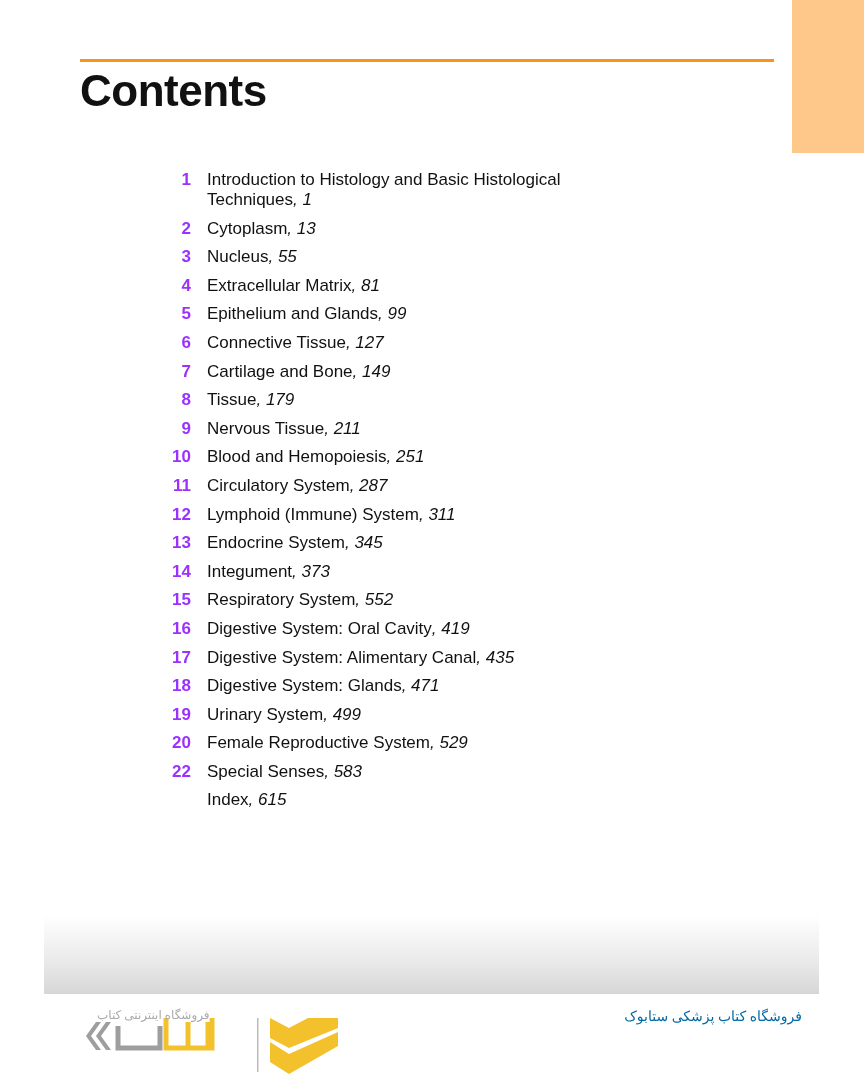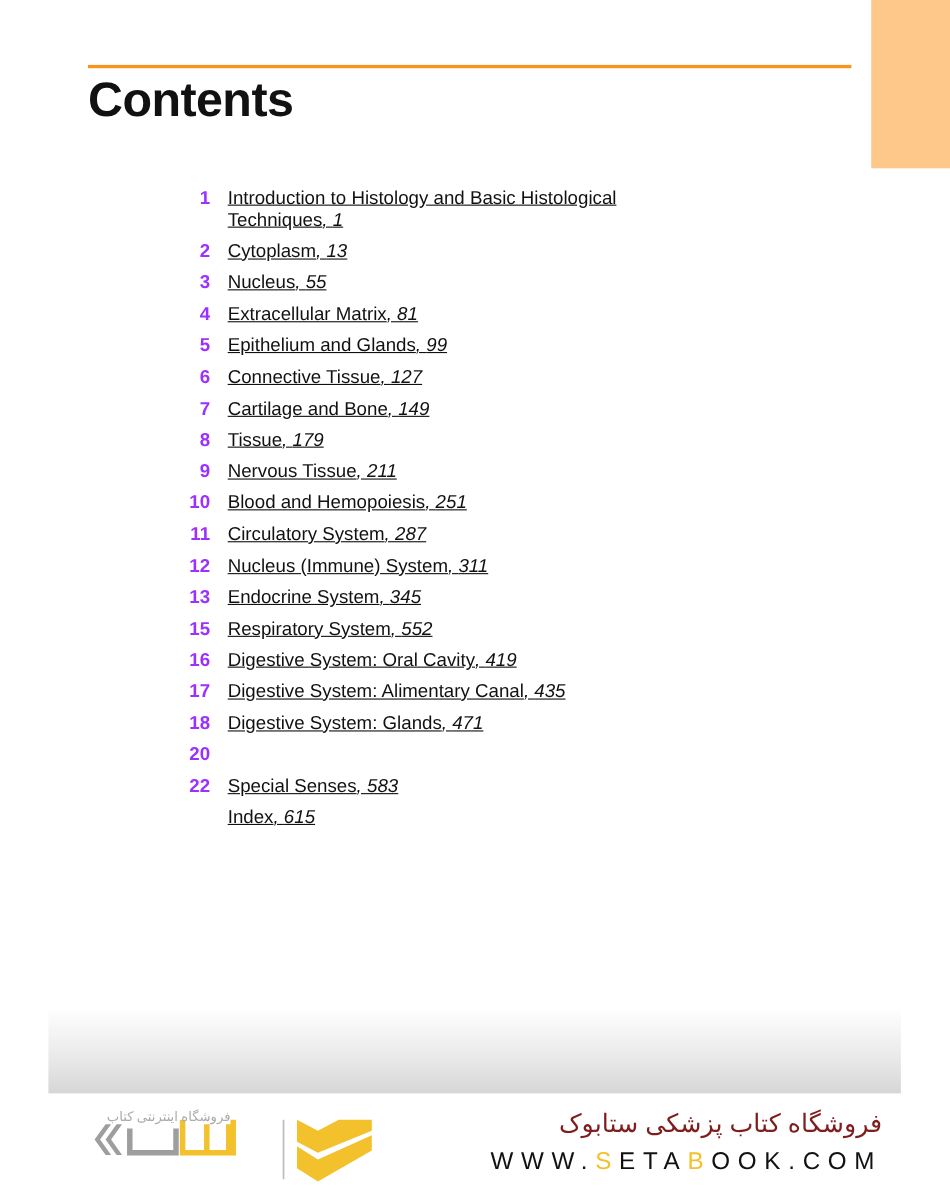--- a/index.html
+++ b/index.html
@@ -6,26 +6,26 @@
   body {
     width: 864px; height: 1080px; position: relative; overflow: hidden;
     background: #ffffff; font-family: "Liberation Sans", sans-serif; color: #111;
   }
   .tab { position: absolute; left: 792px; top: 0; width: 72px; height: 153px; background: #fec88a; }
   .rule { position: absolute; left: 80px; top: 59px; width: 694px; height: 3px; background: #f7941d; }
   .title { position: absolute; left: 80px; top: 66px; font-size: 44px; font-weight: bold; color: #111; letter-spacing: -0.5px; margin: 0; }
   .toc { position: absolute; left: 160px; top: 170px; width: 480px; }
   .row { display: flex; font-size: 17px; line-height: 20px; margin-bottom: 8.6px; }
   .num { width: 31px; text-align: right; font-weight: bold; color: #9b30ff; flex: none; }
-  .entry { margin-left: 16px; text-decoration: underline; }
+  .entry { margin-left: 16px; }
   .page { font-style: italic; }
   .shade { position: absolute; left: 44px; top: 915px; width: 775px; height: 79px;
     background: linear-gradient(to bottom, rgba(255,255,255,1) 0%, #e9e9e9 60%, #d6d6d6 100%); }
   .footer-text { position: absolute; right: 62px; top: 1008px; text-align: right; }
-  .fa { font-size: 23px; color: #7f1d1d; direction: rtl; }
+  .fa { font-size: 14px; color: #0369a1; direction: rtl; font-family: Liberation Serif, serif; }
   .url { font-size: 22px; letter-spacing: 7px; color: #111; margin-top: 8px; font-family: "Liberation Sans", sans-serif; }
   .url .hl { color: #f3c12c; }
   .logo { position: absolute; left: 84px; top: 1010px; width: 260px; height: 70px; }
   .logo-sub { position: absolute; left: 97px; top: 1008px; font-size: 12px; color: #aaa; direction: rtl; font-family: Liberation Serif, serif; }
 </style>
 </head>
 <body>
 
 <div class="tab"></div>
 <div class="rule"></div>
@@ -71,44 +71,53 @@
     <div class="row">
       <span class="num">10</span>
       <span class="entry"><span>Blood and Hemopoiesis</span><span class="page">, </span><span class="page">251</span></span>
     </div>
     <div class="row">
       <span class="num">11</span>
       <span class="entry"><span>Circulatory System</span><span class="page">, </span><span class="page">287</span></span>
     </div>
     <div class="row">
       <span class="num">12</span>
-      <span class="entry"><span>Nucleus (Immune) System</span><span class="page">, </span><span class="page">311</span></span>
+      <span class="entry"><span>Lymphoid (Immune) System</span><span class="page">, </span><span class="page">311</span></span>
     </div>
     <div class="row">
       <span class="num">13</span>
       <span class="entry"><span>Endocrine System</span><span class="page">, </span><span class="page">345</span></span>
+    </div>
+    <div class="row">
+      <span class="num">14</span>
+      <span class="entry"><span>Integument</span><span class="page">, </span><span class="page">373</span></span>
     </div>
     <div class="row">
       <span class="num">15</span>
       <span class="entry"><span>Respiratory System</span><span class="page">, </span><span class="page">552</span></span>
     </div>
     <div class="row">
       <span class="num">16</span>
       <span class="entry"><span>Digestive System: Oral Cavity</span><span class="page">, </span><span class="page">419</span></span>
     </div>
     <div class="row">
       <span class="num">17</span>
       <span class="entry"><span>Digestive System: Alimentary Canal</span><span class="page">, </span><span class="page">435</span></span>
     </div>
     <div class="row">
       <span class="num">18</span>
       <span class="entry"><span>Digestive System: Glands</span><span class="page">, </span><span class="page">471</span></span>
     </div>
     <div class="row">
+      <span class="num">19</span>
+      <span class="entry"><span>Urinary System</span><span class="page">, </span><span class="page">499</span></span>
+    </div>
+    <div class="row">
       <span class="num">20</span>
+      <span class="entry"><span>Female Reproductive System</span><span class="page">, </span><span class="page">529</span></span>
     </div>
     <div class="row">
       <span class="num">22</span>
       <span class="entry"><span>Special Senses</span><span class="page">, </span><span class="page">583</span></span>
     </div>
     <div class="row">
       <span class="num"></span>
       <span class="entry"><span>Index</span><span class="page">, </span><span class="page">615</span></span>
     </div>
   </div>
@@ -127,14 +136,13 @@
   <rect x="173" y="8" width="1.5" height="54" fill="#bbb"></rect>
   <g fill="#f3c12c">
     <polygon points="186,8 205,18 224,8 254,8 254,18 205,38 186,28"></polygon>
     <polygon points="186,32 205,44 254,22 254,36 205,64 186,52"></polygon>
   </g>
 </svg>
 <div class="logo-sub">فروشگاه اینترنتی کتاب</div>
 
 <div class="footer-text">
   <div class="fa">فروشگاه کتاب پزشکی ستابوک</div>
-  <div class="url"><span>WWW.</span><span class="hl">S</span><span>ETA</span><span class="hl">B</span><span>OOK.COM</span></div>
 </div>
 
 </body></html>

